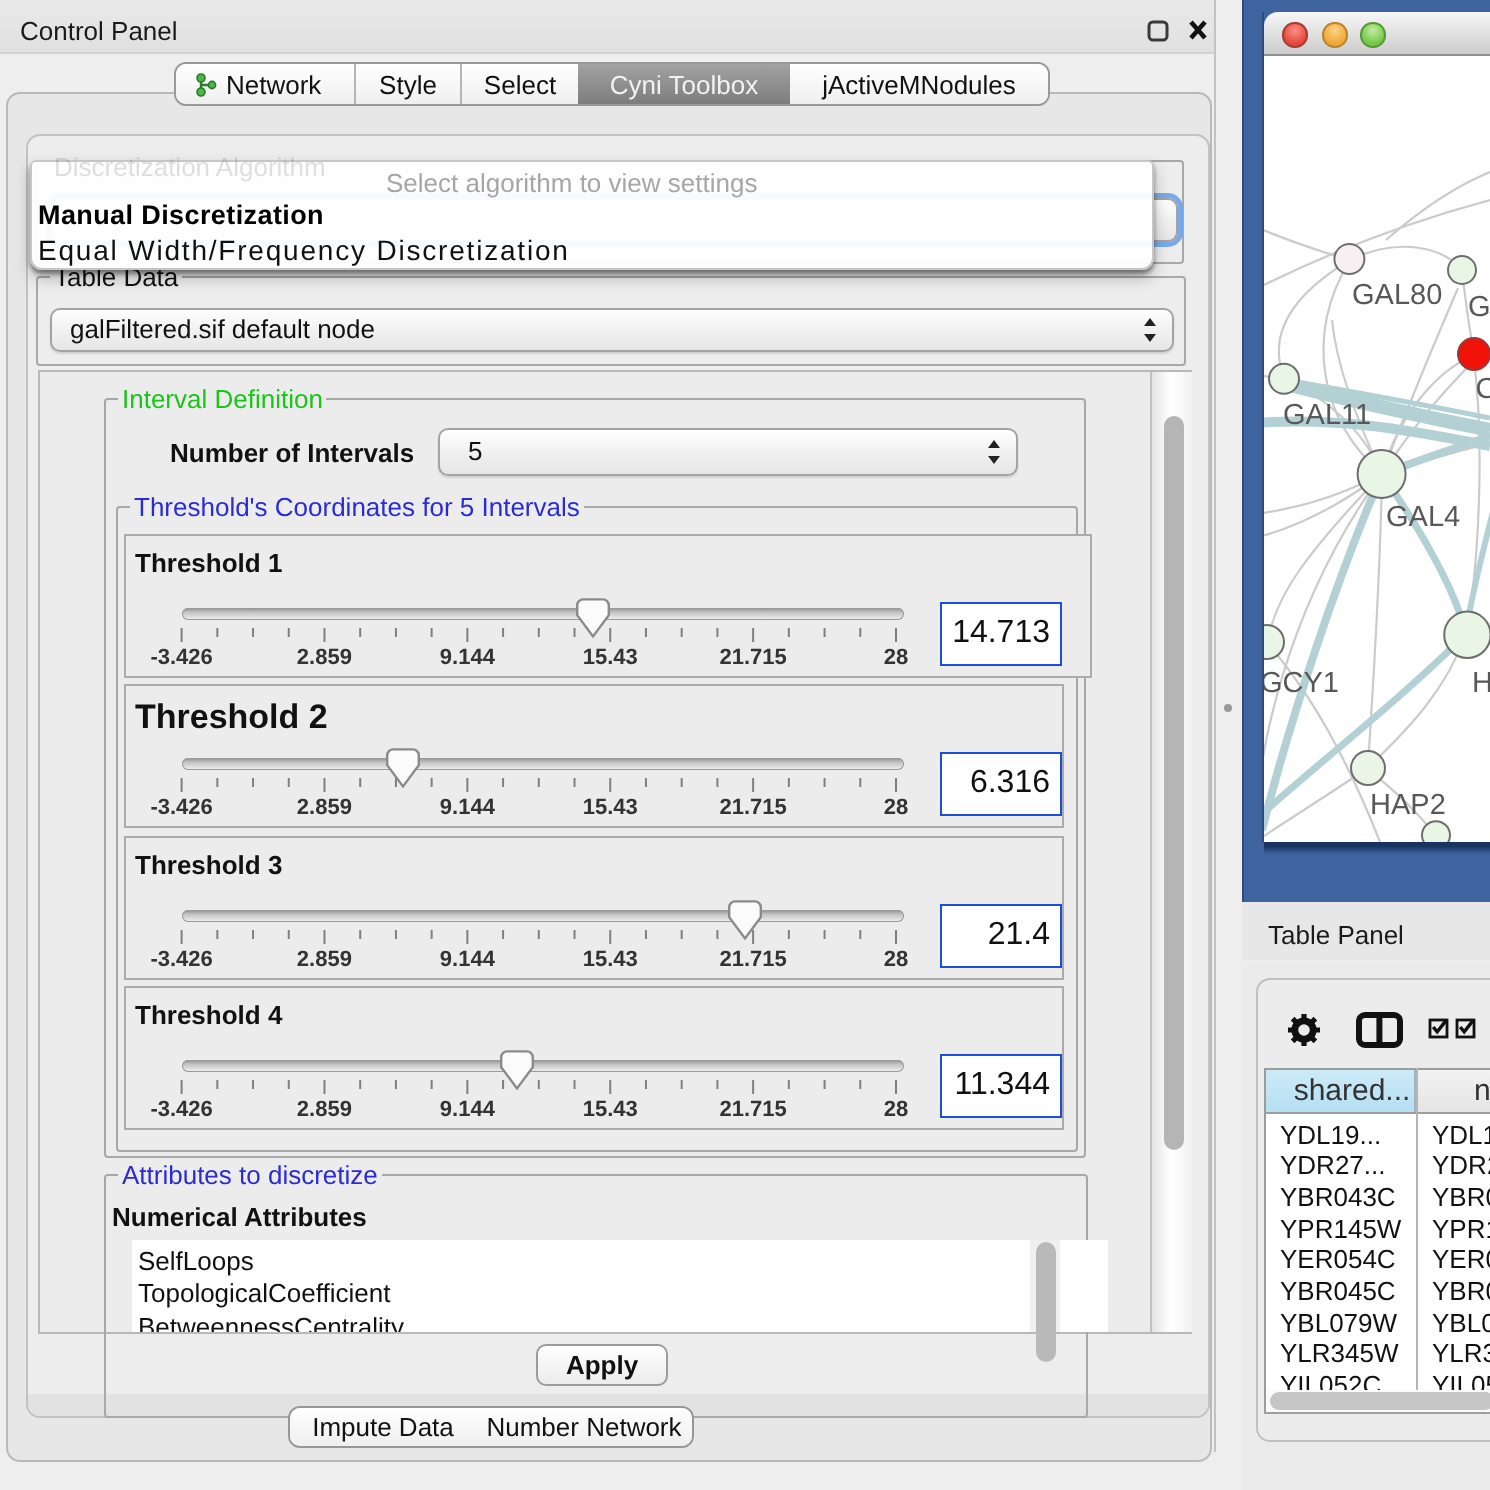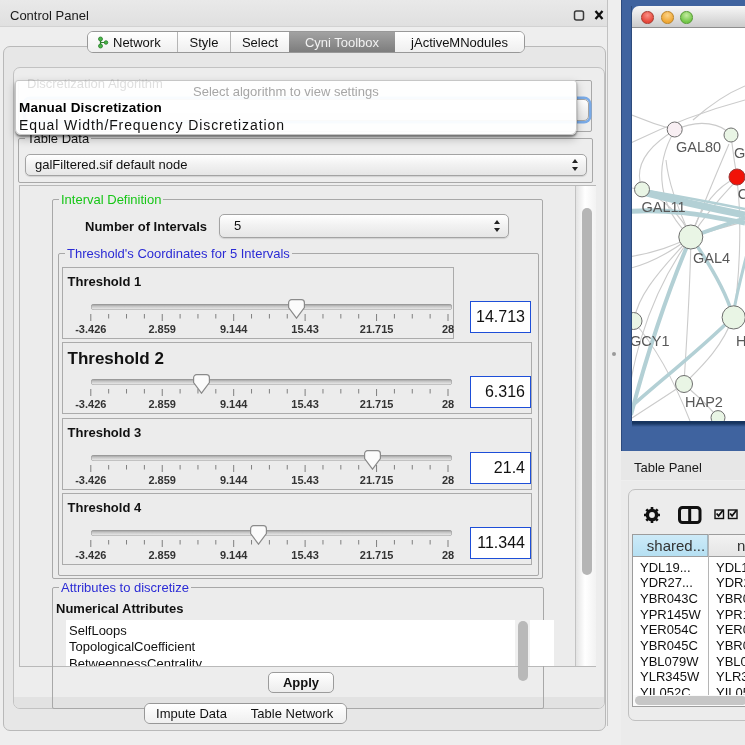--- a/index.html
+++ b/index.html
@@ -82,21 +82,21 @@
 <div class="abs b" style="left:85px;top:219px;font-size:13px;color:#111;">Number of Intervals</div>
 <div class="combo" style="left:219px;top:214px;width:288px;height:22px;">
   <span style="position:absolute;left:14px;top:0;line-height:22px;font-size:13px;color:#111;">5</span>
   <span class="arr"></span>
 </div>
 
 <div class="group" style="left:58px;top:253px;width:479px;height:321px;">
   <span class="gtitle" style="color:#2b2bd5;">Threshold's Coordinates for 5 Intervals</span>
 </div>
 
-<div class="tpanel" style="left:62px;top:267px;width:392px;height:72px;box-sizing:border-box;">
+<div class="tpanel" style="left:62px;top:267px;width:484px;height:72px;box-sizing:border-box;">
     <div class="abs b" style="left:4.5px;top:6px;font-size:13px;color:#111;">Threshold 1</div>
   </div>
 <div class="track" style="left:90.8px;top:304px;width:361.2px;"></div>
 <svg class="abs" style="left:88px;top:314px;" width="364" height="8" viewBox="0 0 364 8">
     <line x1="2.8" y1="0" x2="2.8" y2="7" stroke="#7f7f7f" stroke-width="1"></line>
     <line x1="20.66" y1="0" x2="20.66" y2="4.5" stroke="#7f7f7f" stroke-width="1"></line>
     <line x1="38.519999999999996" y1="0" x2="38.519999999999996" y2="4.5" stroke="#7f7f7f" stroke-width="1"></line>
     <line x1="56.379999999999995" y1="0" x2="56.379999999999995" y2="4.5" stroke="#7f7f7f" stroke-width="1"></line>
     <line x1="74.24" y1="0" x2="74.24" y2="7" stroke="#7f7f7f" stroke-width="1"></line>
     <line x1="92.1" y1="0" x2="92.1" y2="4.5" stroke="#7f7f7f" stroke-width="1"></line>
@@ -246,21 +246,21 @@
   <div style="padding:3px 0 0 3px;font-size:13px;color:#111;line-height:16.4px;">SelfLoops<br>TopologicalCoefficient<br>BetweennessCentrality</div>
 </div>
 <div class="abs" style="left:515px;top:620px;width:15px;height:46px;background:#f0f0f0;"></div>
 <div class="abs" style="left:518px;top:621px;width:10px;height:60px;background:#b9b9b9;border-radius:5px;"></div>
 
 <div class="abs" style="left:268px;top:672px;width:66px;height:21px;border:1px solid #9b9b9b;border-radius:5px;
   background:linear-gradient(#ffffff,#ececec);box-sizing:border-box;text-align:center;line-height:19px;font-size:13px;font-weight:bold;color:#111;">Apply</div>
 
 <div class="abs" style="left:144px;top:703px;height:21px;display:flex;border:1px solid #979797;border-radius:6px;overflow:hidden;box-sizing:border-box;">
   <div style="width:93px;display:flex;align-items:center;justify-content:center;font-size:13px;color:#111;background:linear-gradient(#ffffff,#efefef);">Impute Data</div>
-  <div style="width:108px;display:flex;align-items:center;justify-content:center;font-size:13px;color:#111;background:linear-gradient(#ffffff,#efefef);">Table Network</div>
+  <div style="width:108px;display:flex;align-items:center;justify-content:center;font-size:13px;color:#111;background:linear-gradient(#ffffff,#efefef);">Number Network</div>
 </div>
 
 <div class="abs" style="left:15px;top:80px;width:562px;height:55px;background:rgba(255,255,255,0.95);
   border:1px solid #c6c6c6;border-radius:3px 3px 6px 6px;box-sizing:border-box;box-shadow:0 2px 2px rgba(0,0,0,0.4),0 4px 8px rgba(0,0,0,0.25);"></div>
 <div class="abs" style="left:27px;top:76px;font-size:13px;color:rgba(120,120,120,0.24);">Discretization Algorithm</div>
 <div class="abs" style="left:193px;top:84px;font-size:13px;color:#a6a6a6;">Select algorithm to view settings</div>
 <div class="abs b" style="left:19px;top:100px;font-size:13.5px;letter-spacing:0.2px;color:#000;">Manual Discretization</div>
 <div class="abs" style="left:19px;top:117px;font-size:14px;letter-spacing:0.9px;color:#111;">Equal Width/Frequency Discretization</div>
 
 <div class="abs" style="left:612px;top:352px;width:4px;height:4px;border-radius:2px;background:#9a9a9a;"></div>

